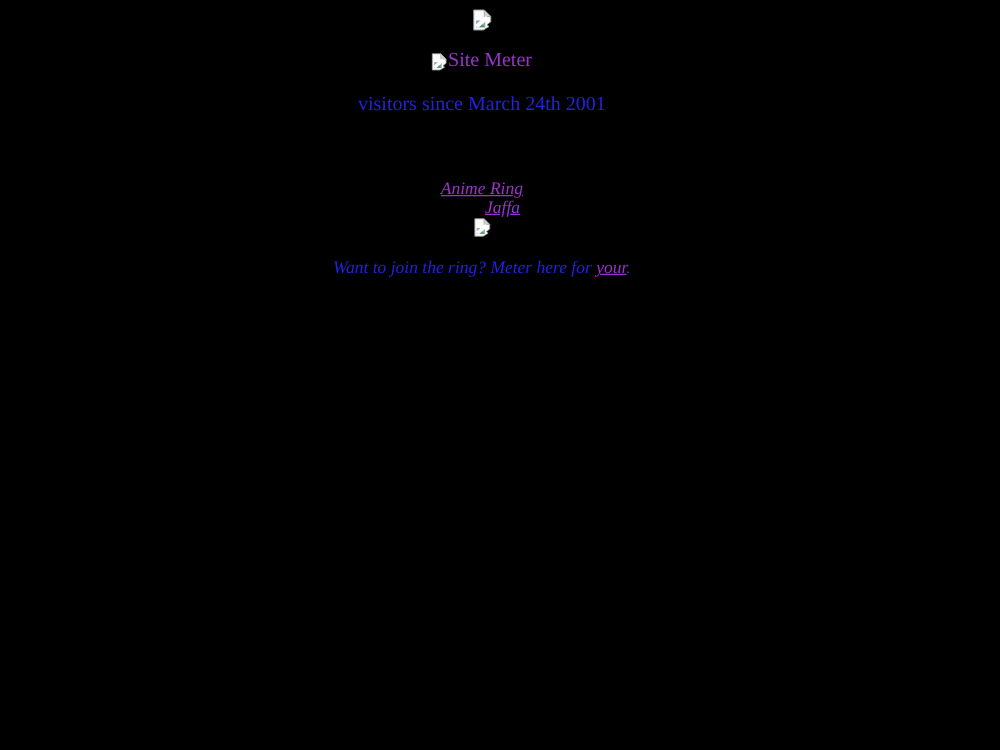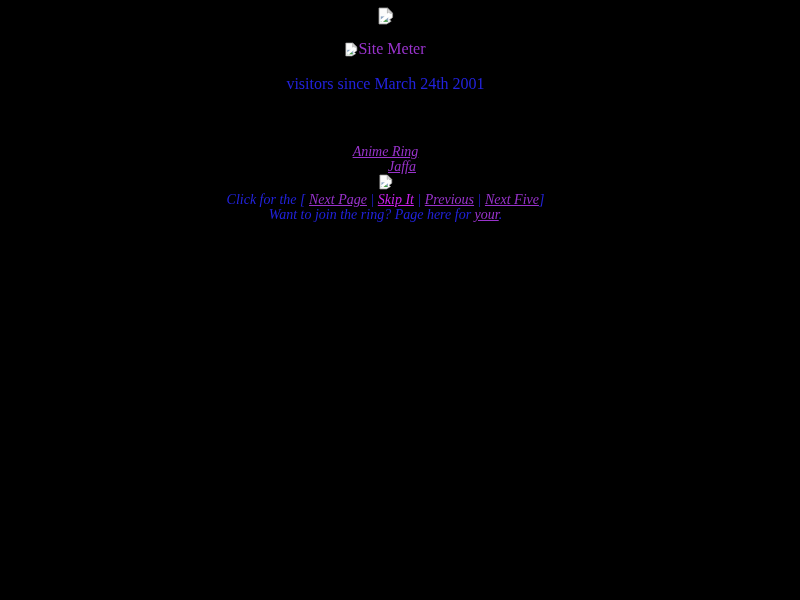--- a/index.html
+++ b/index.html
@@ -82,30 +82,20 @@
       <svg width="14" height="16" viewBox="0 0 16 18" xmlns="http://www.w3.org/2000/svg">
         <path d="M1,1 H9.4 L14.6,6.2 V10.4 L11.6,12.8 L13.2,14.2 L8.6,17 H1 Z" fill="#fbfbfb" stroke="#9a9a9a" stroke-width="0.8"></path>
         <path d="M9.4,1 V6.2 H14.6 Z" fill="#d2d2d2" stroke="#9a9a9a" stroke-width="0.6"></path>
         <path d="M2.8,9.4 H10.2 V14.8 H2.8 Z" fill="#8ea7c4"></path>
         <path d="M2.8,14.8 L6.1,10.8 L10.2,14.8 Z" fill="#4aa043"></path>
         <path d="M1.9,13.2 L10.8,5.6 L13,8 L4.4,15.4 Z" fill="#ffffff"></path>
       </svg>
     </span>
   </div>
 
-  <div class="line sm blue" id="l-click">
-    <span>Click for the [</span>
-    <a class="vlink under">Next Page</a>
-    <span>|</span>
-    <a class="mlink under">Skip It</a>
-    <span>|</span>
-    <a class="vlink under">Previous</a>
-    <span>|</span>
-    <a class="vlink under">Next Five</a><span>]</span>
-  </div>
 
   <div class="line sm blue" id="l-join">
-    <span>Want to join the ring? Page here for</span>
+    <span>Want to join the ring? Meter here for</span>
     <a class="vlink under">your</a><span>.</span>
   </div>
 
 
 </div>
 
 </body></html>

